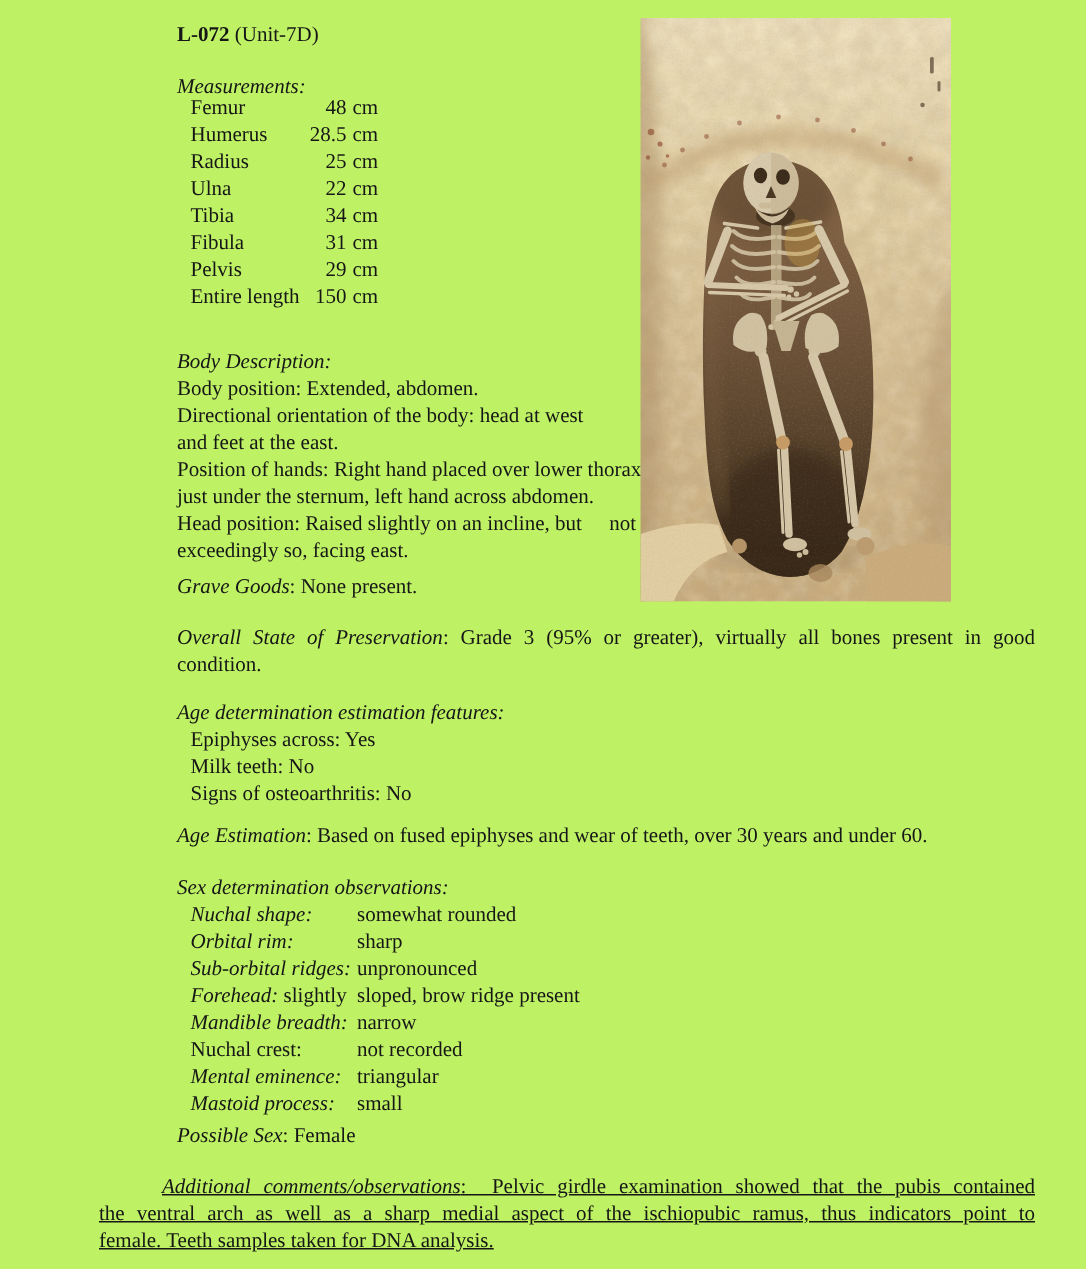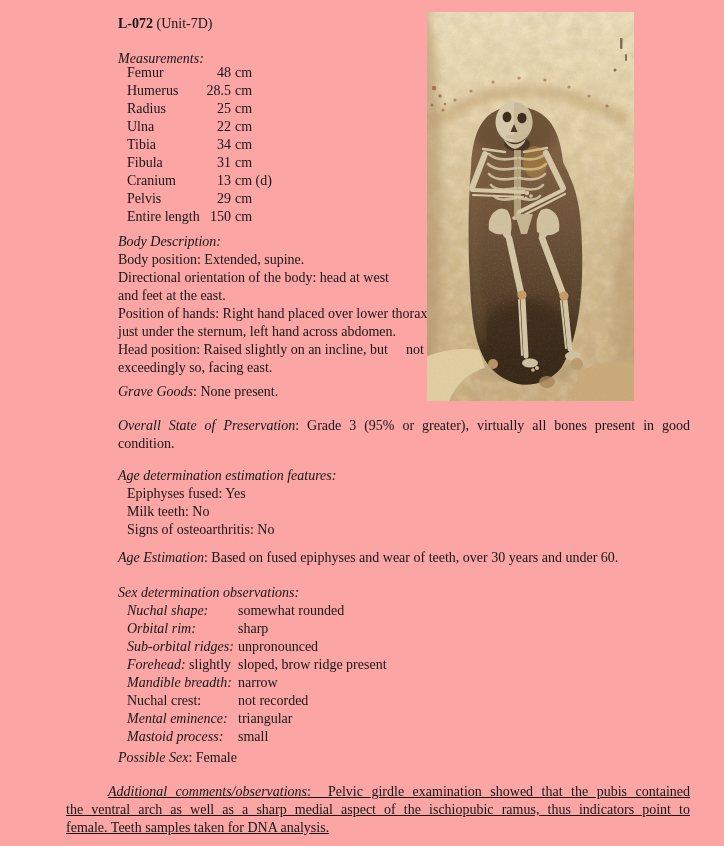--- a/index.html
+++ b/index.html
@@ -1,17 +1,17 @@
 <!DOCTYPE html>
 <html><head>
 <meta charset="utf-8">
 <style>
   html,body{margin:0;padding:0;background:#ffffff;}
   body{width:724px;height:846px;font-family:"Liberation Serif",serif;font-size:14px;line-height:18px;color:#161616;}
-  .page{position:relative;width:724px;height:846px;background:#fca5a5;overflow:hidden;}
+  .page{position:relative;width:724px;height:846px;background:#bef264;overflow:hidden;}
   .abs{position:absolute;}
   .it{font-style:italic;}
   .b{font-weight:bold;}
   .nw{white-space:nowrap;}
   .line{height:18px;white-space:nowrap;}
   
   .mrow{display:flex;height:18px;}
   .mlabel{width:78px;}
   .mnum{width:26px;text-align:right;}
   .munit{padding-left:4px;}
@@ -60,39 +60,34 @@
         <span class="mlabel">Tibia</span>
         <span class="mnum">34</span>
         <span class="munit">cm</span>
       </div>
     <div class="mrow">
         <span class="mlabel">Fibula</span>
         <span class="mnum">31</span>
         <span class="munit">cm</span>
       </div>
     <div class="mrow">
-        <span class="mlabel">Cranium</span>
-        <span class="mnum">13</span>
-        <span class="munit">cm (d)</span>
-      </div>
-    <div class="mrow">
         <span class="mlabel">Pelvis</span>
         <span class="mnum">29</span>
         <span class="munit">cm</span>
       </div>
     <div class="mrow">
         <span class="mlabel">Entire length</span>
         <span class="mnum">150</span>
         <span class="munit">cm</span>
       </div>
   </div>
 
   <div class="abs line it" style="left:118px;top:233px;">Body Description:</div>
   <div class="abs" style="left:118px;top:251px;width:306px;">
-    <div class="line">Body position: Extended, supine.</div>
+    <div class="line">Body position: Extended, abdomen.</div>
     <div class="line">Directional orientation of the body: head at west</div>
     <div class="line">and feet at the east.</div>
     <div class="line">Position of hands: Right hand placed over lower thorax</div>
     <div class="line">just under the sternum, left hand across abdomen.</div>
     <div class="split">
       <span>Head position: Raised slightly on an incline, but</span>
       <span>not</span>
     </div>
     <div class="line">exceedingly so, facing east.</div>
   </div>
@@ -103,21 +98,21 @@
 
   <div class="abs" style="left:118px;top:417px;width:572px;">
     <div class="jl">
       <span class="it">Overall State of Preservation</span><span>: Grade 3 (95% or greater), virtually all bones present in good</span>
     </div>
     <div class="pl">condition.</div>
   </div>
 
   <div class="abs line it" style="left:118px;top:467px;text-align:right;">Age determination estimation features:</div>
   <div class="abs" style="left:127px;top:485px;">
-    <div class="line">Epiphyses fused: Yes</div>
+    <div class="line">Epiphyses across: Yes</div>
     <div class="line">Milk teeth: No</div>
     <div class="line">Signs of osteoarthritis: No</div>
   </div>
 
   <div class="abs line" style="left:118px;top:549px;">
     <span class="it">Age Estimation</span><span>: Based on fused epiphyses and wear of teeth, over 30 years and under 60.</span>
   </div>
 
   <div class="abs line it" style="left:118px;top:584px;">Sex determination observations:</div>
   <div class="abs" style="left:127px;top:602px;">

